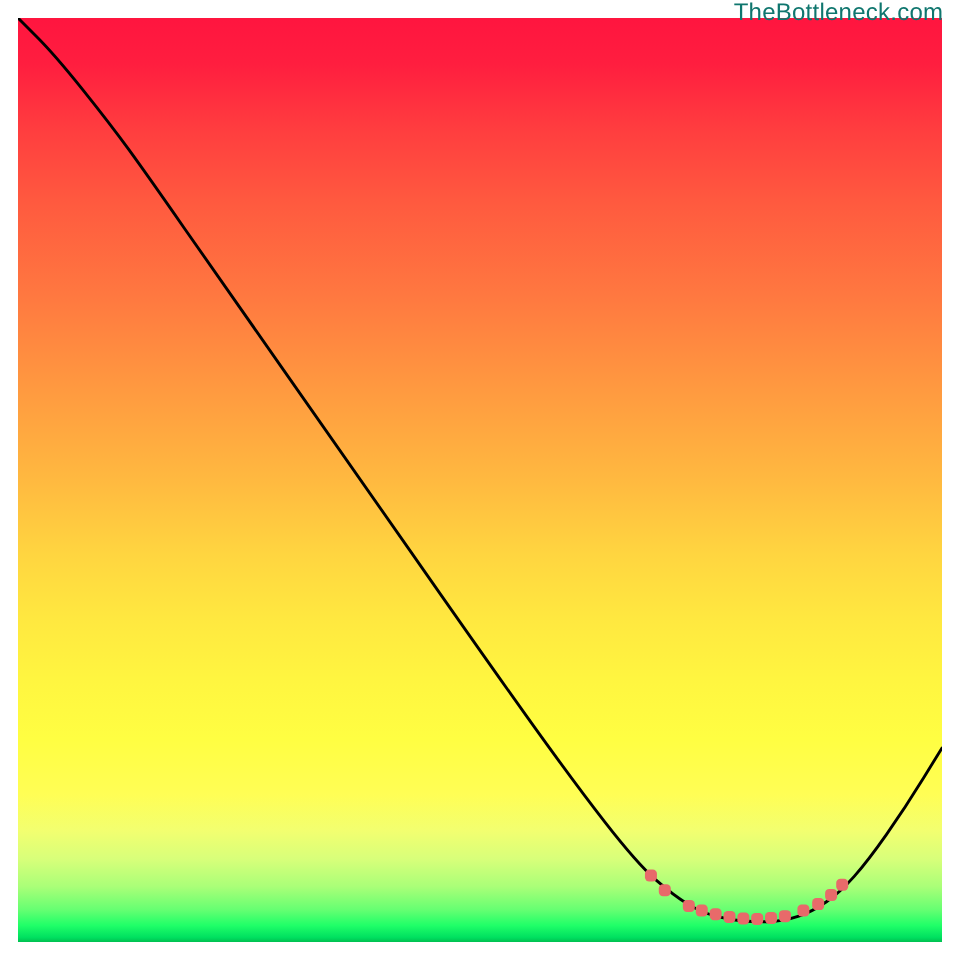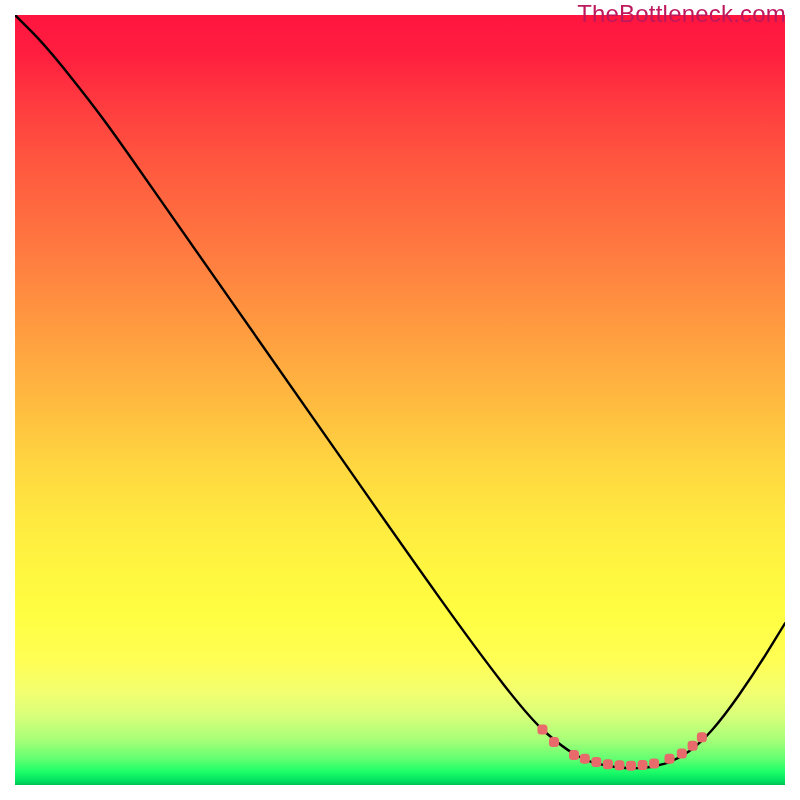--- a/index.html
+++ b/index.html
@@ -48,22 +48,22 @@
     left: 15px;
     top: 15px;
     width: 770px;
     height: 770px;
   }
   .watermark {
     position: absolute;
     top: 0px;
     right: 14px;
     font-family: Arial, Helvetica, sans-serif;
-    font-size: 24px;
-    color: #be185d;
+    font-size: 20px;
+    color: #0f766e;
     font-weight: 500;
     letter-spacing: 0.2px;
     margin-left: 20px;
   }
 </style>
 </head>
 <body>
 
 <div class="chart-container">
   <div class="gradient-bg"></div>

